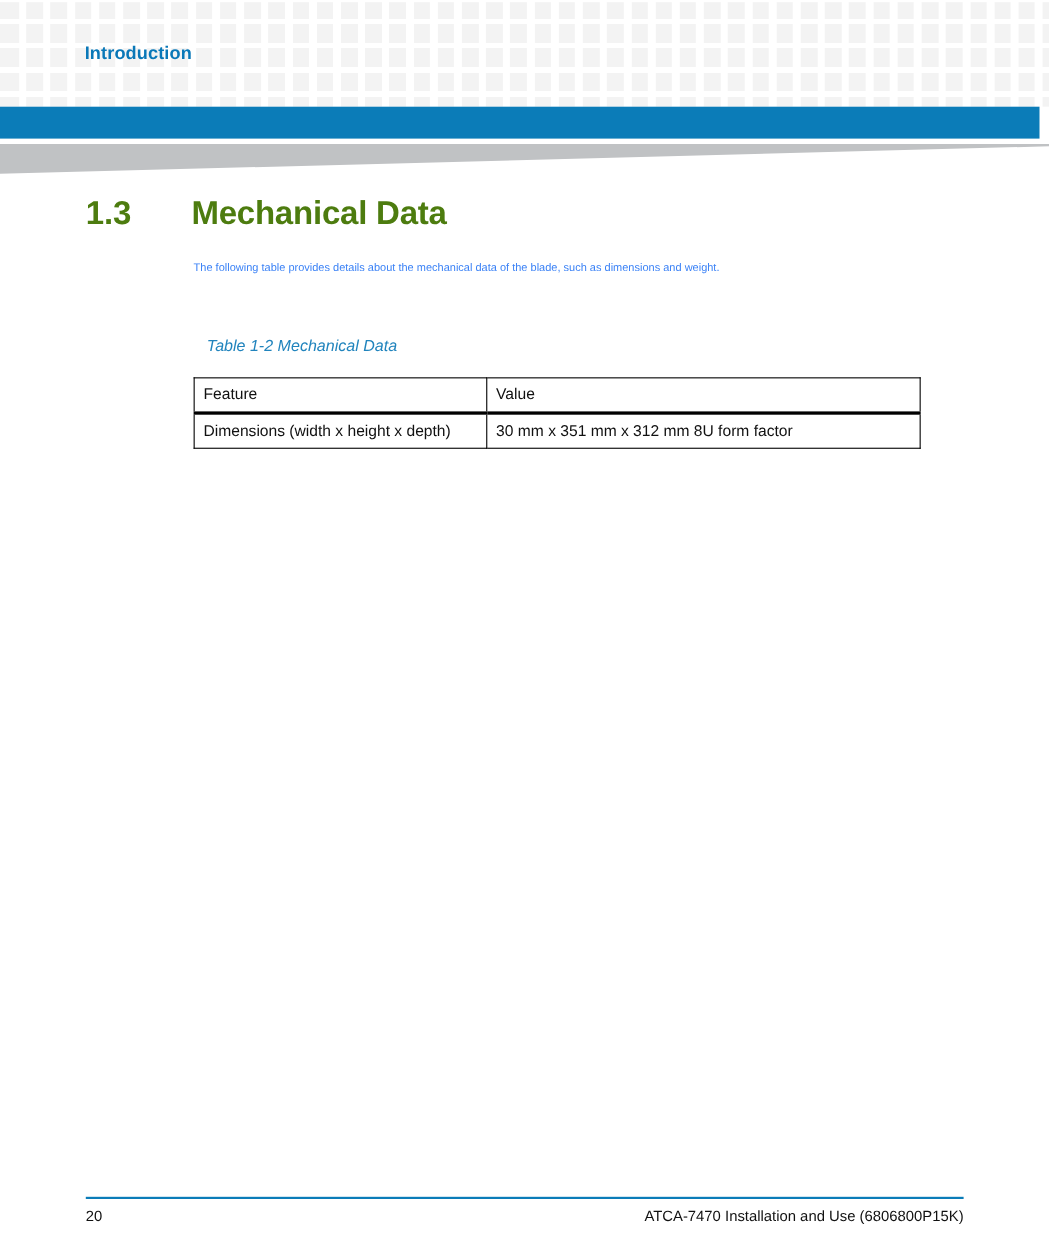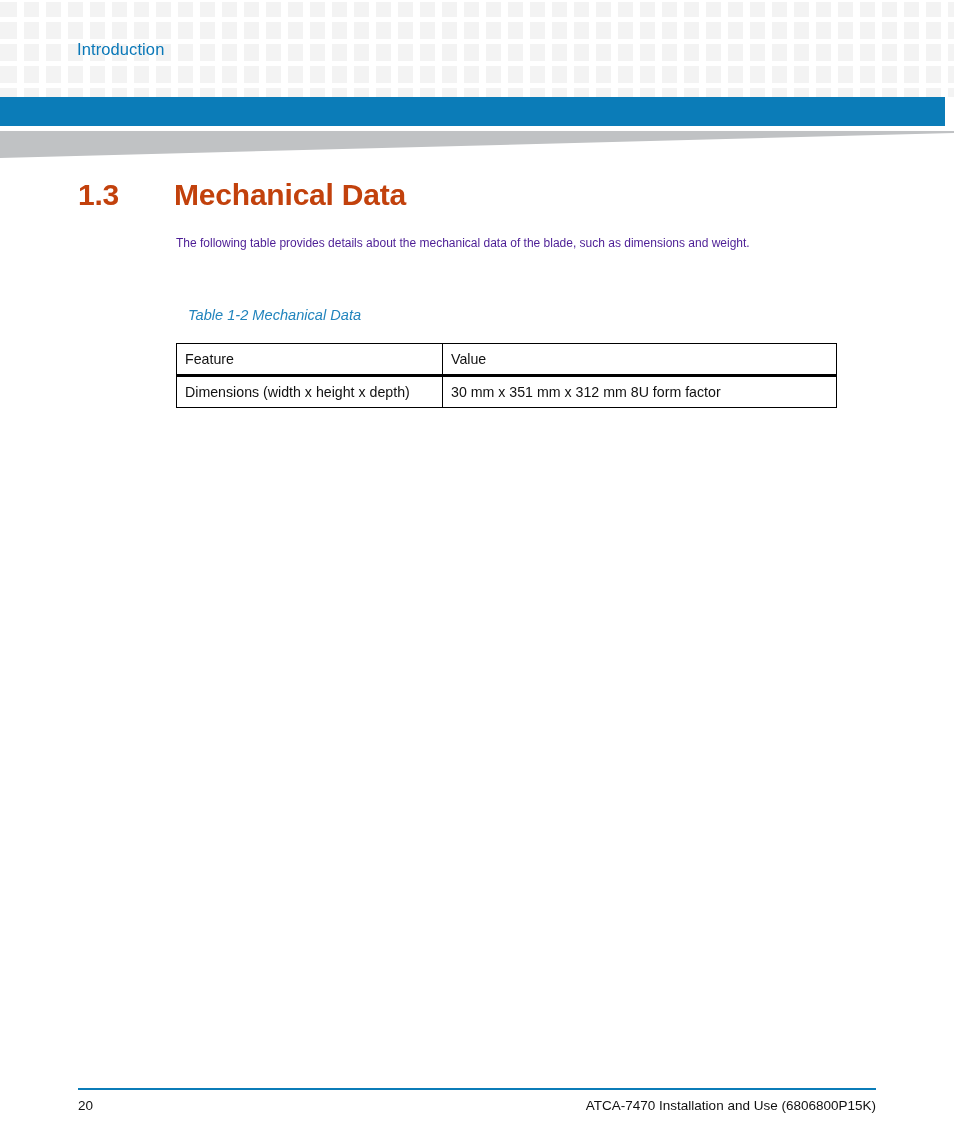--- a/index.html
+++ b/index.html
@@ -62,21 +62,21 @@
     width: 954px;
     height: 2px;
     background: #ffffff;
   }
 
   #running-head {
     position: absolute;
     left: 77px;
     top: 40px;
     font-size: 16.5px;
-    font-weight: normal;
+    font-weight: bold;
     color: #0a78b8;
     letter-spacing: 0.1px;
     z-index: 5;
   }
 
   #blue-band {
     position: absolute;
     left: 0;
     top: 97px;
     width: 945px;
@@ -99,39 +99,39 @@
     left: 0;
     top: 0;
     width: 954px;
     height: 1145px;
   }
 
   .heading1 {
     position: absolute;
     left: 78px;
     top: 178px;
-    color: #c2410c;
+    color: #4d7c0f;
     font-size: 30px;
     font-weight: bold;
     letter-spacing: -0.2px;
     white-space: nowrap;
   }
   .heading1 .h-num {
     display: inline-block;
     width: 96px;
   }
 
   .body-para {
     position: absolute;
     left: 176px;
     top: 233px;
     width: 640px;
-    font-size: 12px;
+    font-size: 10px;
     line-height: 21.5px;
-    color: #4c1d95;
+    color: #3b82f6;
   }
 
   .table-caption {
     position: absolute;
     left: 176px;
     top: 307px;
     font-size: 14.6px;
     font-style: italic;
     color: #2184bd;
     margin-left: 12px;

